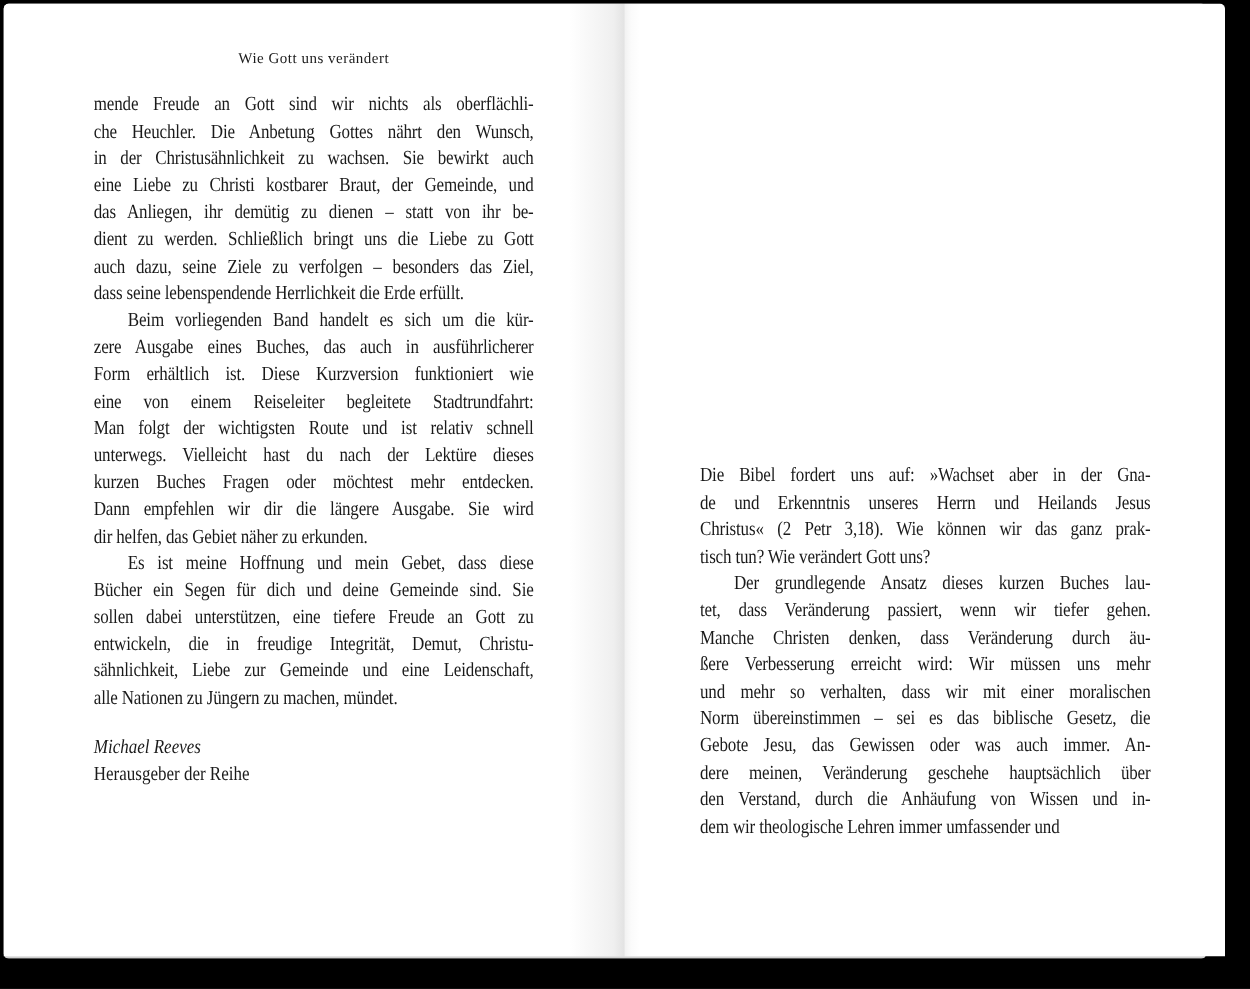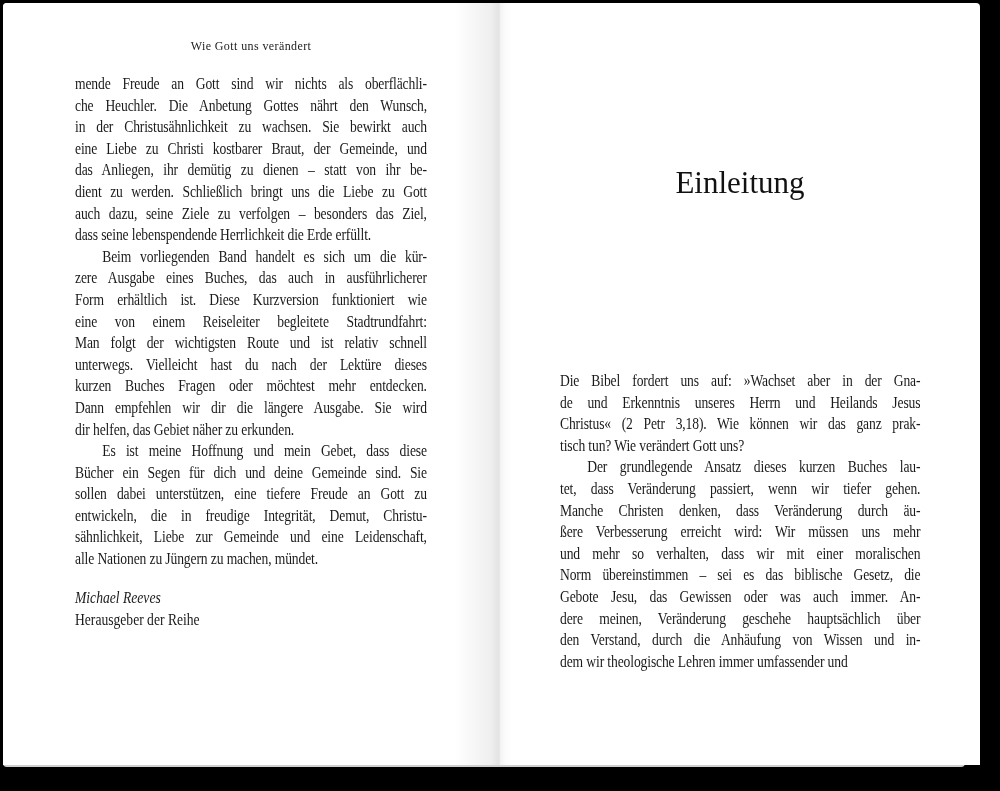--- a/index.html
+++ b/index.html
@@ -105,21 +105,20 @@
       </div>
 
     <div class="signature" style="color: rgb(26, 26, 26);">
       <div class="sig-name">Michael Reeves</div>
       <div class="sig-role">Herausgeber der Reihe</div>
     </div>
 
   </div>
 
   <div class="page right">
-    <div class="chapter-title">Einleitung</div>
 
     <div class="body-text" id="right-body" style="color: rgb(26, 26, 26);">
         <div class="line">Die Bibel fordert uns auf: »Wachset aber in der Gna-</div>
         <div class="line">de und Erkenntnis unseres Herrn und Heilands Jesus</div>
         <div class="line">Christus« (2 Petr 3,18). Wie können wir das ganz prak-</div>
         <div class="line last">tisch tun? Wie verändert Gott uns?</div>
         <div class="line indent">Der grundlegende Ansatz dieses kurzen Buches lau-</div>
         <div class="line">tet, dass Veränderung passiert, wenn wir tiefer gehen.</div>
         <div class="line">Manche Christen denken, dass Veränderung durch äu-</div>
         <div class="line">ßere Verbesserung erreicht wird: Wir müssen uns mehr</div>

